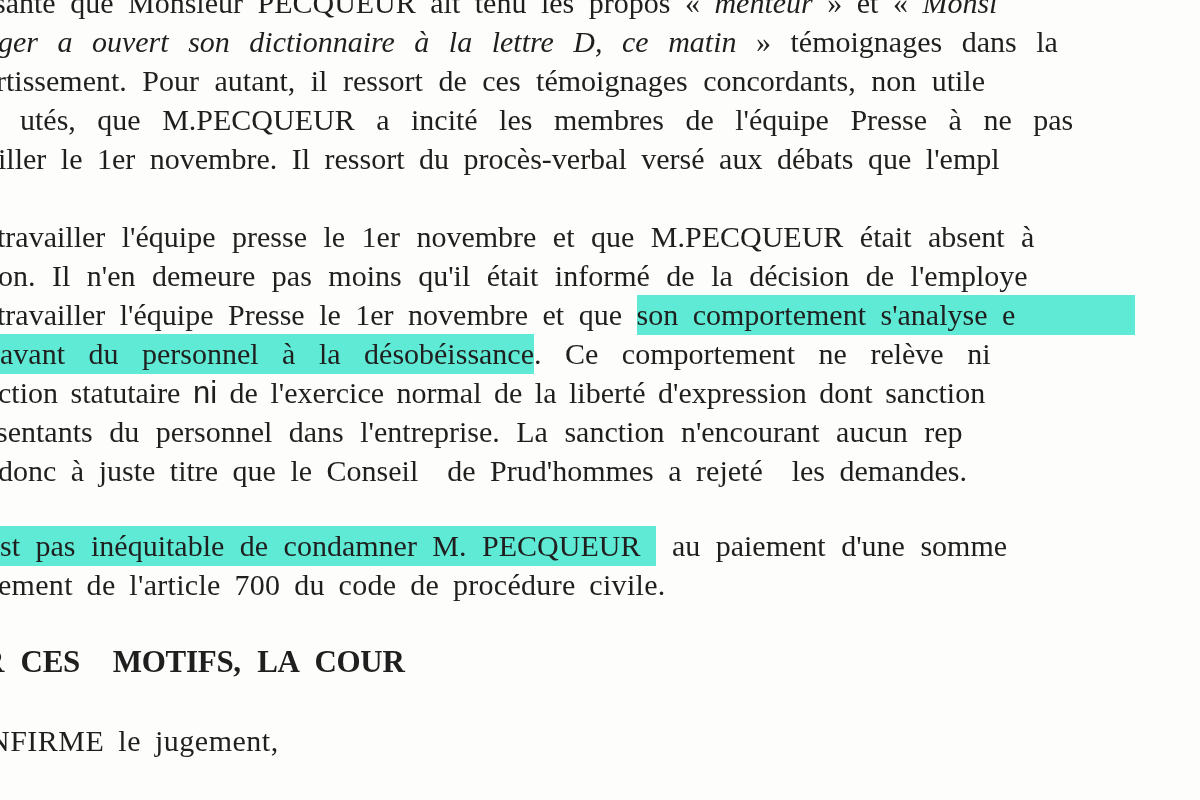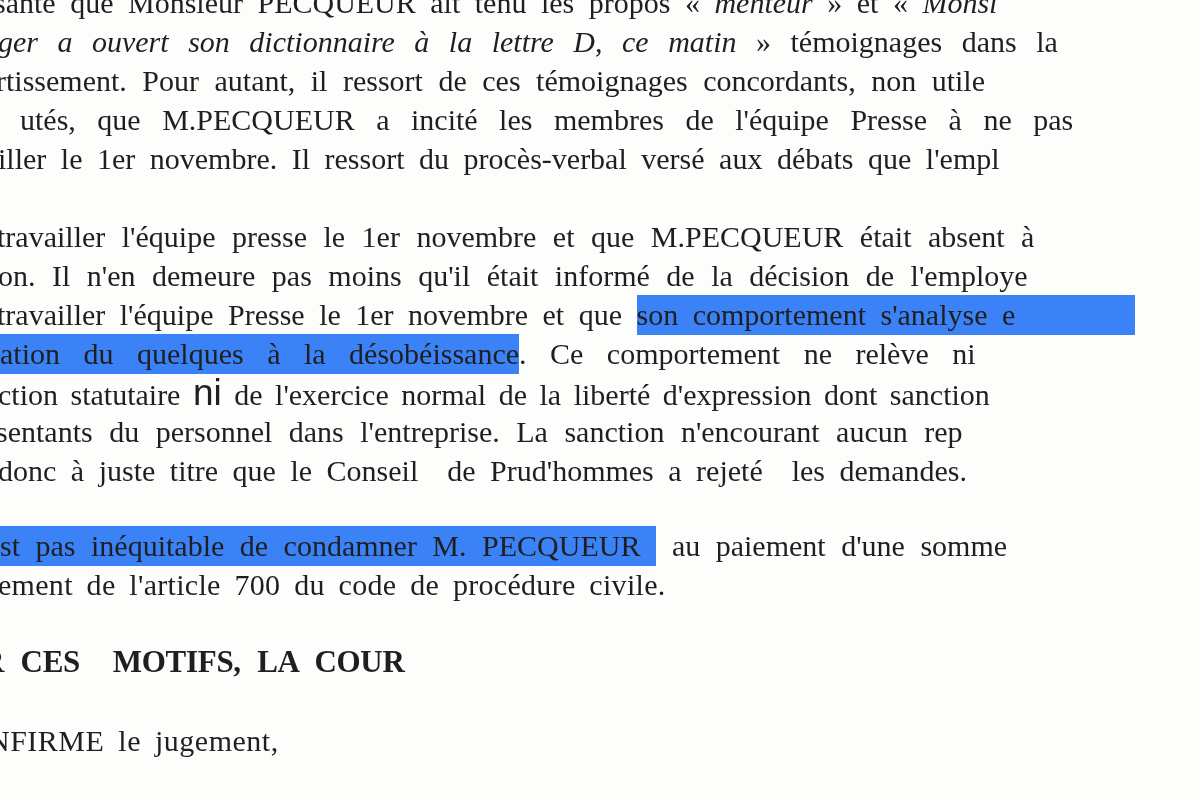--- a/index.html
+++ b/index.html
@@ -7,22 +7,22 @@
   .page{
     position:relative;width:1200px;height:800px;overflow:hidden;
     background:#fdfdfb;color:#1f1f1f;
     font-family:"Liberation Serif", serif;
   }
   .ln{
     position:absolute;white-space:pre;
     font-size:30px;line-height:39px;
   }
   .it{font-style:italic;}
-  .sans{font-family:"Liberation Sans", sans-serif;font-size:37px;}
-  .hl{background:#3b82f6;padding:3px 0 4px 0;}
+  .sans{font-family:"Liberation Sans", sans-serif;font-size:31px;}
+  .hl{background:#5eead4;padding:3px 0 4px 0;}
   .hl-ext{padding-right:120px;}
   .hl-tail{padding-right:16px;}
   .heading{font-weight:bold;font-size:31px;letter-spacing:-0.3px;}
 </style>
 </head>
 <body>
 
 <div class="page">
 
   <div class="ln" style="top:-17px;left:-6px;word-spacing:7px;"><span>sante que Monsieur PECQUEUR ait tenu les propos « </span><span class="it">menteur</span><span> » et « </span><span class="it">Monsi</span></div>
@@ -35,21 +35,21 @@
 
   <div class="ln" style="top:139px;left:-2px;word-spacing:7px;"><span>iller le 1er novembre. Il ressort du procès-verbal versé aux débats que l'empl</span></div>
 
 
   <div class="ln" style="top:217px;left:-3px;word-spacing:9px;"><span>travailler l'équipe presse le 1er novembre et que M.PECQUEUR était absent à</span></div>
 
   <div class="ln" style="top:256px;left:-2px;word-spacing:9px;"><span>on. Il n'en demeure pas moins qu'il était informé de la décision de l'employe</span></div>
 
   <div class="ln" style="top:295px;left:-3px;word-spacing:7px;"><span>travailler l'équipe Presse le 1er novembre et que </span><span class="hl hl-ext">son comportement s'analyse e</span></div>
 
-  <div class="ln" style="top:334px;left:0px;word-spacing:16px;"><span class="hl">ation du quelques à la désobéissance</span><span>. Ce comportement ne relève ni</span></div>
+  <div class="ln" style="top:334px;left:0px;word-spacing:16px;"><span class="hl">avant du personnel à la désobéissance</span><span>. Ce comportement ne relève ni</span></div>
 
   <div class="ln" style="top:373px;left:-2px;word-spacing:5px;"><span>ction statutaire </span><span class="sans">ni</span><span> de l'exercice normal de la liberté d'expression dont sanction</span></div>
 
   <div class="ln" style="top:412px;left:-4px;word-spacing:9px;"><span>sentants du personnel dans l'entreprise. La sanction n'encourant aucun rep</span></div>
 
   <div class="ln" style="top:451px;left:-2px;word-spacing:7px;"><span>donc à juste titre que le Conseil  de Prud'hommes a rejeté  les demandes.</span></div>
 
   <div class="ln" style="top:526px;left:0px;word-spacing:8px;"><span class="hl hl-tail">st pas inéquitable de condamner M. PECQUEUR</span><span> au paiement d'une somme</span></div>
 
   <div class="ln" style="top:565px;left:-2px;word-spacing:6px;letter-spacing:0.3px;"><span>ement de l'article 700 du code de procédure civile.</span></div>

